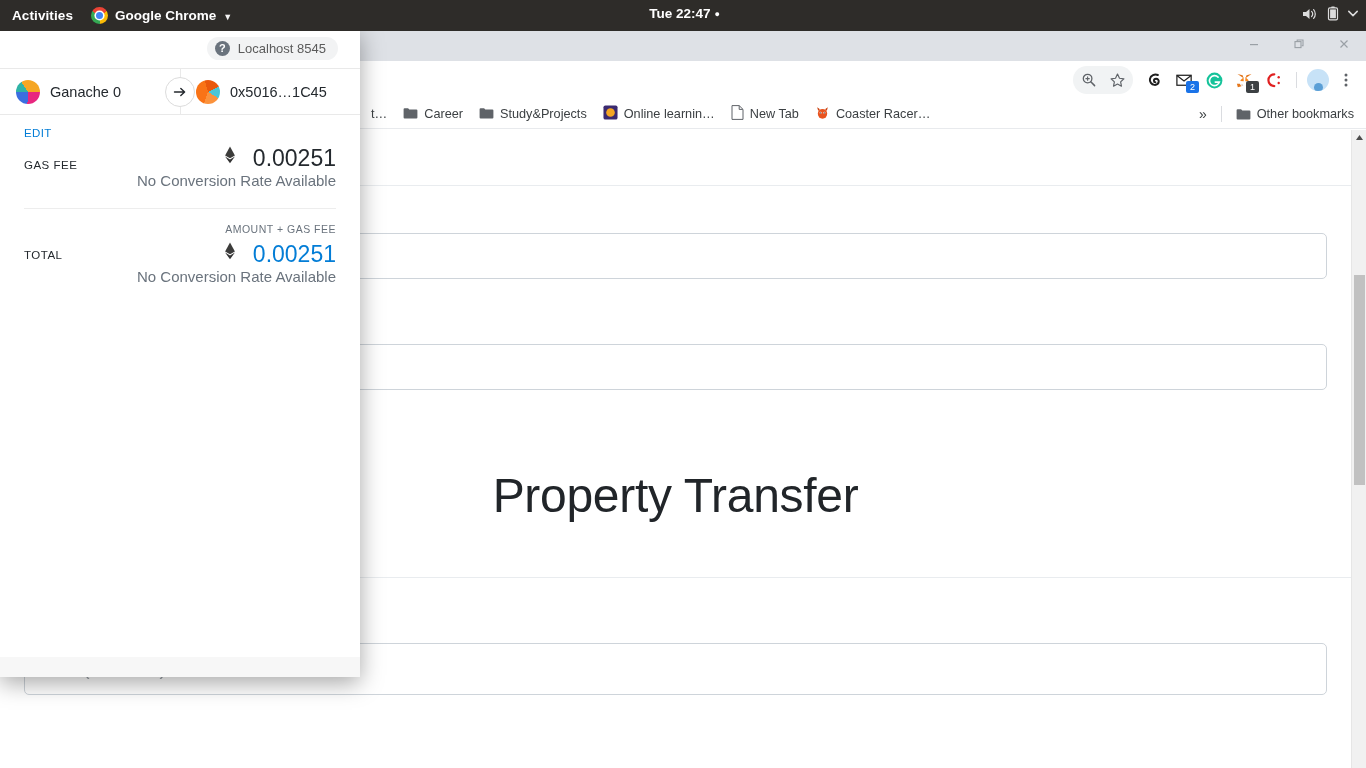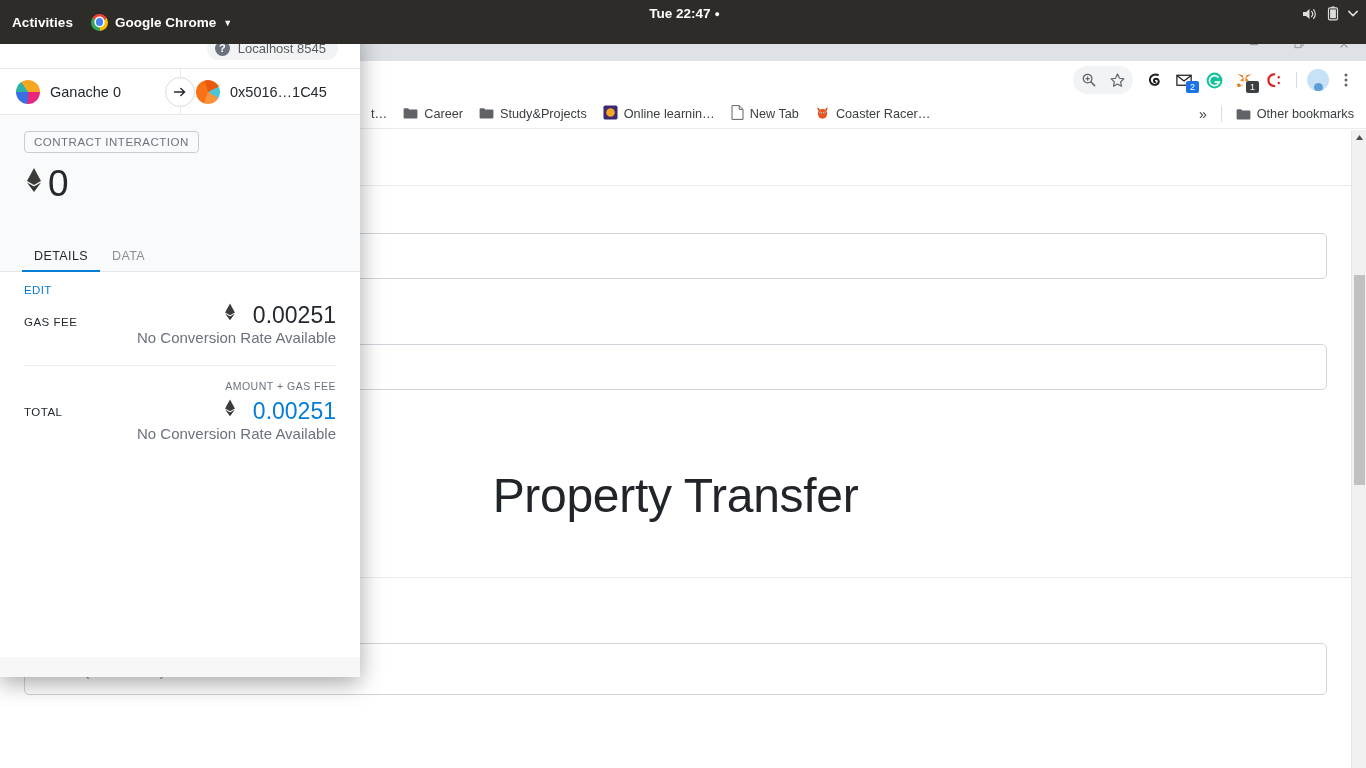--- a/index.html
+++ b/index.html
@@ -6,21 +6,21 @@
   html, body {
     width: 1366px; height: 768px;
     overflow: hidden;
     font-family: "Liberation Sans", sans-serif;
     background: #ffffff;
   }
 
   
   #gnome-topbar {
     position: absolute; top: 0; left: 0;
-    width: 1366px; height: 44px;
+    width: 1366px; height: 31px;
     background: #2e2c29;
     color: #ffffff;
     display: flex; align-items: center;
     font-size: 13.5px;
     z-index: 60;
   }
   #gnome-topbar .activities {
     padding: 0 10px 0 12px; font-weight: bold; font-size: 13.5px;
     line-height: 27px; letter-spacing: .1px;
   }
@@ -581,37 +581,20 @@
         <svg width="16" height="16" viewBox="0 0 16 16">
           <path d="M2.5 8 H12.5 M8.8 4.4 L12.6 8 L8.8 11.6" fill="none" stroke="#24292e" stroke-width="1.4" stroke-linecap="round" stroke-linejoin="round"></path>
         </svg>
       </span>
       <div class="acct">
         <span class="ident b"></span>
         <span class="nm">0x5016…1C45</span>
       </div>
     </div>
 
-    <div class="mm-head">
-      <span class="type-pill">CONTRACT INTERACTION</span>
-      <div class="amount-row">
-        <span class="eth-glyph">
-          <svg width="20" height="30" viewBox="0 0 20 30">
-            <path d="M10 2 L17 15 L10 19 L3 15 Z" fill="#3c3c3b"></path>
-            <path d="M3 16.6 L10 20.6 L17 16.6 L10 26 Z" fill="#343434"></path>
-          </svg>
-        </span>
-        <span>0</span>
-      </div>
-
-      <div class="mm-tabs">
-        <span class="mm-tab active">DETAILS</span>
-        <span class="mm-tab">DATA</span>
-      </div>
-    </div>
 
     <div class="mm-details">
       <div class="edit-link">EDIT</div>
 
       <div class="row">
         <span class="k">GAS FEE</span>
         <span class="v">
           <span class="big">
             <svg width="14" height="21" viewBox="0 0 20 30">
                 <path d="M10 2 L17 15 L10 19 L3 15 Z" fill="#3c3c3b"></path>

